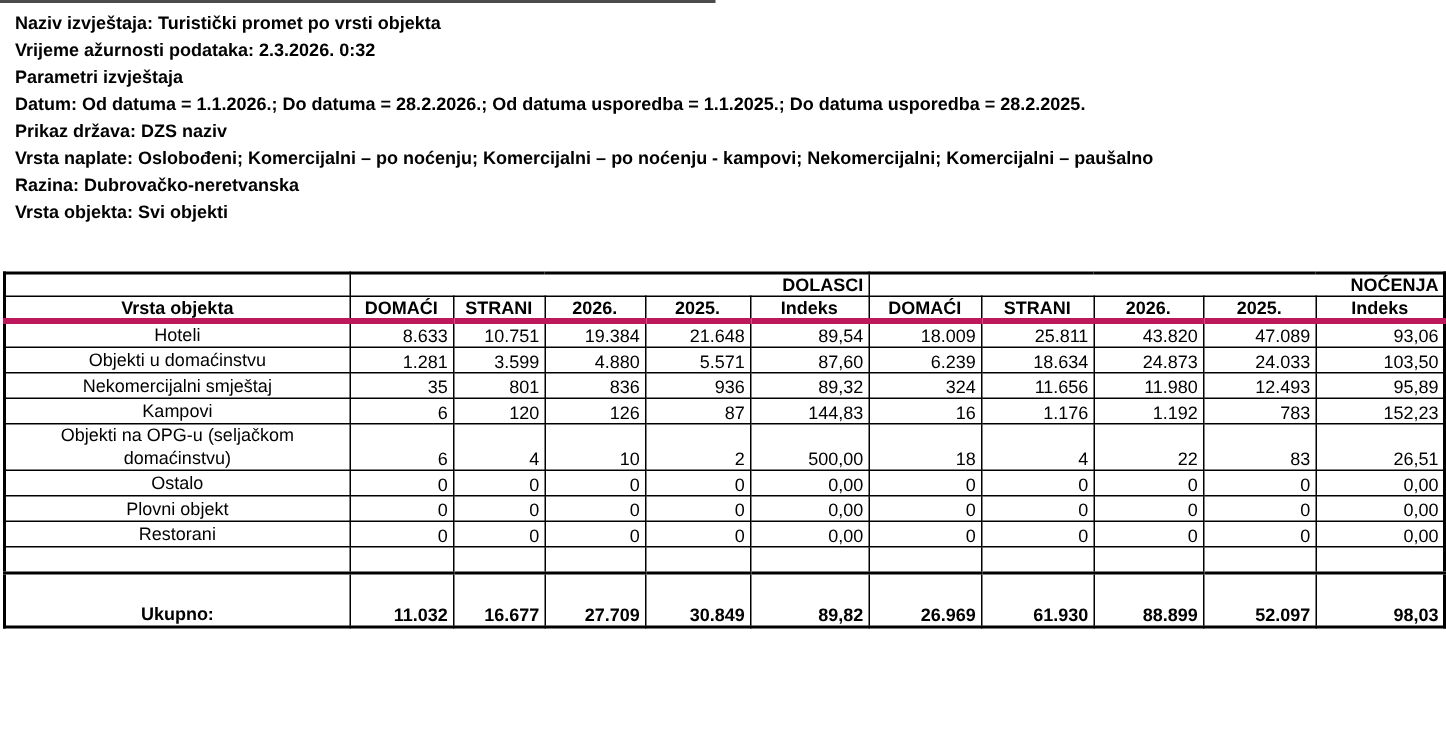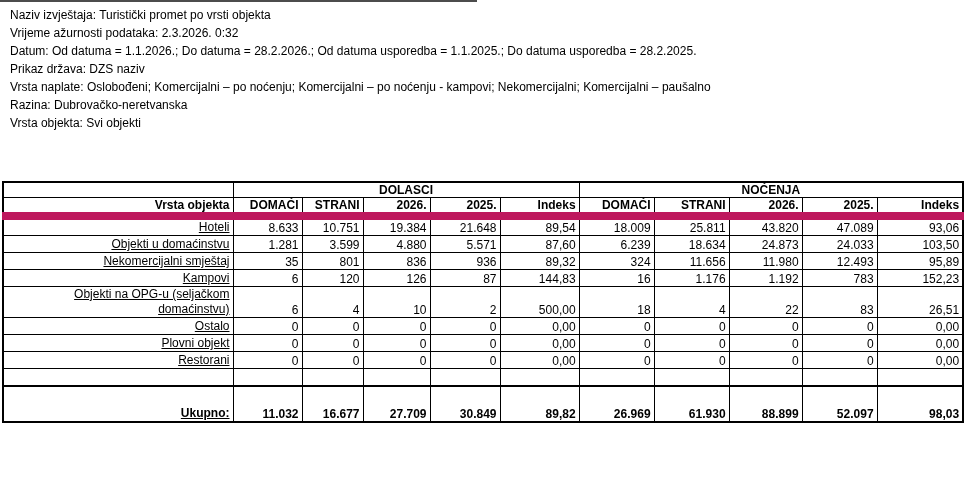--- a/index.html
+++ b/index.html
@@ -14,55 +14,55 @@
   }
   .top-strip {
     position: absolute; top: 0; left: 0;
     width: 477px; height: 2px;
     background: #4c4c4c;
   }
   .meta {
     position: absolute; top: 6px; left: 10px;
     font-size: 12px; line-height: 18px;
     white-space: nowrap;
+    font-weight: bold;
   }
   table.report {
     position: absolute; top: 181px; left: 2px;
     width: 960px;
     table-layout: fixed;
     border-collapse: collapse;
     border: 2px solid #000;
     font-size: 12px;
   }
   table.report td {
     border: 1px solid #000;
     overflow: hidden;
     padding: 0 3px;
   }
   tr.ghdr td {
     height: 15px;
     font-weight: bold;
+    text-align: right;
+    vertical-align: middle;
+  }
+  tr.chdr td {
+    height: 16px;
+    font-weight: bold;
     text-align: center;
     vertical-align: middle;
-  }
-  tr.chdr td {
-    height: 16px;
-    font-weight: bold;
-    text-align: right;
-    vertical-align: middle;
-    border-bottom: 8px solid #be185d;
+    border-bottom: 4px solid #be185d;
   }
   td.gstart { border-left: 2px solid #000; }
   td.lbl {
-    text-align: right;
+    text-align: center;
     vertical-align: bottom;
     padding: 0 2px 1px 3px;
     white-space: pre-line;
     line-height: 15px;
-    text-decoration: underline;
   }
   td.num {
     text-align: right;
     vertical-align: bottom;
     padding: 0 4px 1px 2px;
   }
   tr.kind-data td { height: 17px; }
   tr.kind-data-tall td { height: 52px; }
   tr.kind-spacer td { height: 17px; }
   tr.kind-total td {
@@ -72,20 +72,21 @@
   }
 </style>
 </head>
 <body>
 
 <div class="top-strip"></div>
 
 <div class="meta">
   <div>Naziv izvještaja: Turistički promet po vrsti objekta</div>
   <div>Vrijeme ažurnosti podataka: 2.3.2026. 0:32</div>
+  <div>Parametri izvještaja</div>
   <div>Datum: Od datuma = 1.1.2026.; Do datuma = 28.2.2026.; Od datuma usporedba = 1.1.2025.; Do datuma usporedba = 28.2.2025.</div>
   <div>Prikaz država: DZS naziv</div>
   <div>Vrsta naplate: Oslobođeni; Komercijalni – po noćenju; Komercijalni – po noćenju - kampovi; Nekomercijalni; Komercijalni – paušalno</div>
   <div>Razina: Dubrovačko-neretvanska</div>
   <div>Vrsta objekta: Svi objekti</div>
 </div>
 
 <table class="report">
   <colgroup>
     <col style="width:230px">

